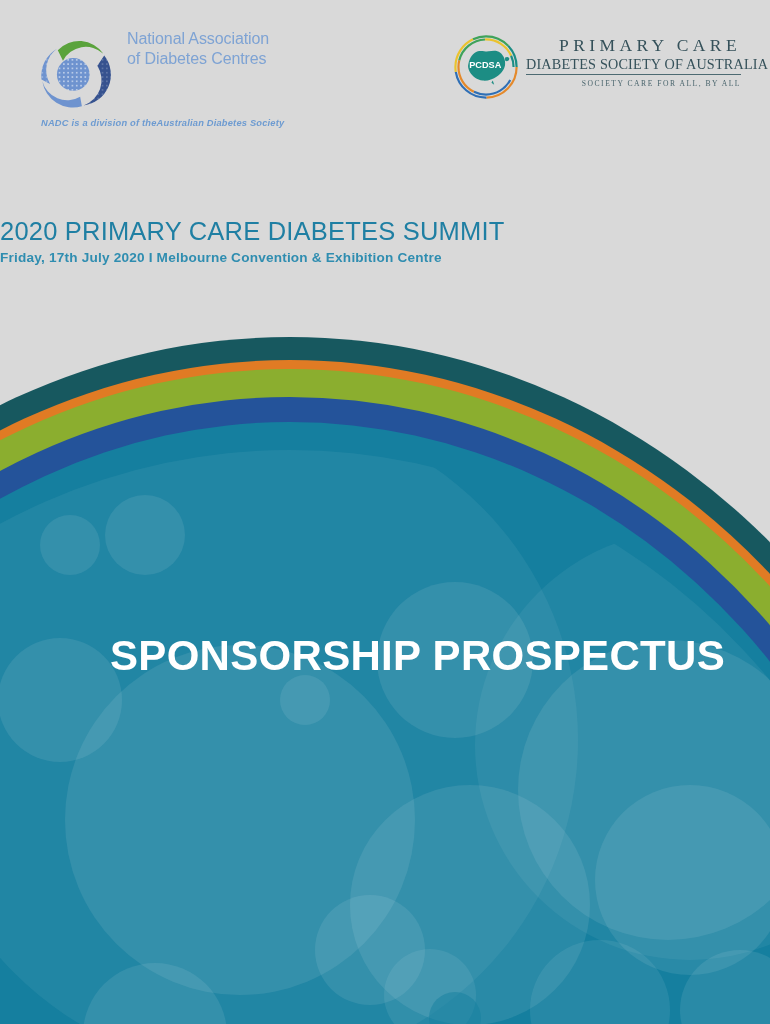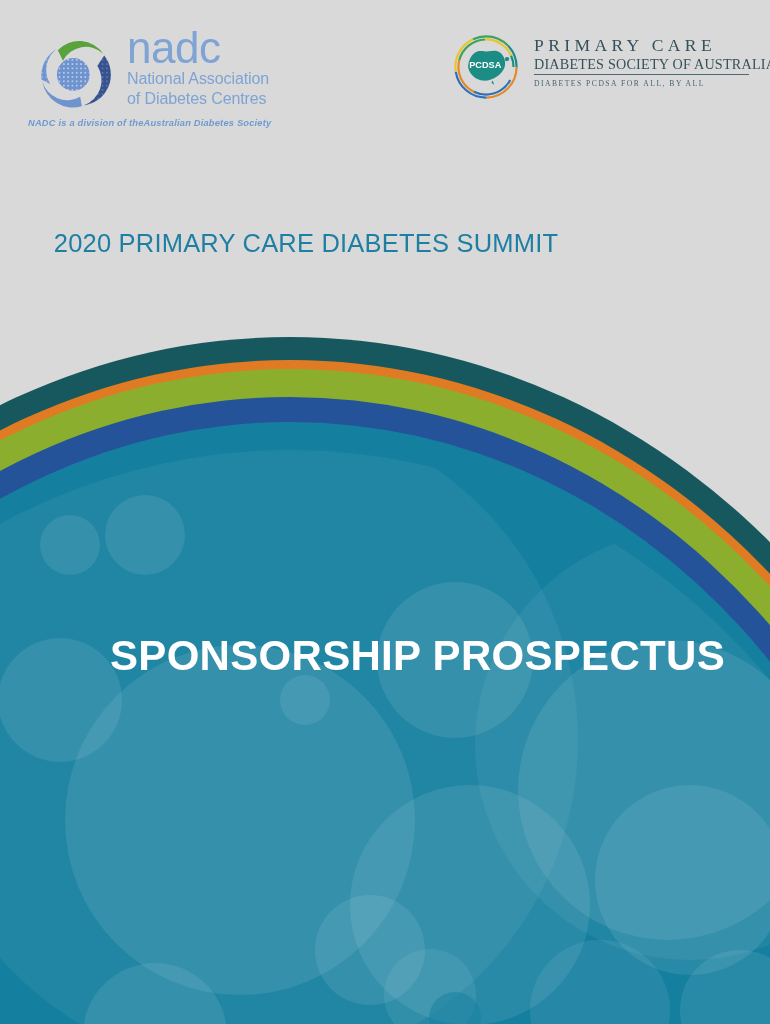--- a/index.html
+++ b/index.html
@@ -58,21 +58,21 @@
     display: block;
     font-size: 16px;
     line-height: 15.5px;
     color: #7ea3d4;
     font-weight: 400;
     margin-top: 3px;
     letter-spacing: -0.1px;
   }
   .nadc-tagline {
     position: absolute;
-    left: 6px;
+    left: 19px;
     top: 92px;
     font-size: 9.3px;
     font-style: italic;
     color: #6d9bd1;
     letter-spacing: 0.2px;
     white-space: nowrap;
     font-weight: 700;
   }
 
   
@@ -85,24 +85,24 @@
   }
   .pcdsa-mark {
     position: absolute;
     left: 0px;
     top: 0px;
     width: 68px;
     height: 68px;
   }
   .pcdsa-text {
     position: absolute;
-    left: 82px;
+    left: 74px;
     top: 2px;
     width: 215px;
-    text-align: left;
+    text-align: right;
   }
   .pcdsa-text .l1 {
     display: block;
     font-family: "Liberation Serif", serif;
     font-size: 17.5px;
     letter-spacing: 4.4px;
     color: #35515a;
     line-height: 21px;
     white-space: nowrap;
   }
@@ -125,23 +125,22 @@
     color: #4a656d;
     line-height: 13px;
     padding-top: 2px;
     white-space: nowrap;
   }
 
   
   .event-title-block {
     position: absolute;
     left: 0;
-    top: 228px;
+    top: 216px;
     width: 612px;
-    text-align: center;
   }
   .event-title {
     font-size: 25.5px;
     color: #1f7fa3;
     letter-spacing: 0.2px;
     line-height: 30px;
     font-weight: 400;
     white-space: nowrap;
   }
   .event-sub {
@@ -242,21 +241,20 @@
 
         <path d="M11,60 A37,37 0 0 1 29,24 A31,31 0 0 0 21,65 Z" fill="#6e93cf"></path>
 
         <path d="M11,60 A37,37 0 0 1 29,24 A31,31 0 0 0 21,65 Z" fill="url(#dots)" opacity="0.5"></path>
         <path d="M84,32 A36,36 0 0 1 60,90 A31,31 0 0 0 76,44 Z" fill="url(#dots)" opacity="0.35"></path>
 
         <circle cx="48" cy="54" r="19" fill="#6e93cf"></circle>
         <circle cx="48" cy="54" r="19" fill="url(#dots)" opacity="0.9"></circle>
       </svg>
       <div class="nadc-word">
-        <span class="big">nadc</span>
         <span class="small">National Association</span>
         <span class="small" style="margin-top:4px">of Diabetes Centres</span>
       </div>
       <div class="nadc-tagline">NADC is a division of theAustralian Diabetes Society</div>
     </div>
 
     <div class="pcdsa-logo">
       <svg class="pcdsa-mark" viewBox="0 0 100 100" aria-hidden="true">
 
         <g fill="none" stroke-width="3.2" stroke-linecap="butt">
@@ -276,24 +274,25 @@
         <path d="M24,46 C26,36 31,29 38,27 C44,25 49,28 54,27 C60,26 66,25 71,29
                  C76,33 79,40 78,47 C77,54 72,60 66,64 C60,68 52,71 45,70
                  C37,69 30,64 26,57 C24,53 23,49 24,46 Z
                  M60,70 L62,76 L58,73 Z" fill="#1c8d84"></path>
         <path d="M78,36 C82,34 85,36 84,39 C83,42 79,42 78,40 Z" fill="#1c8d84"></path>
         <text x="49" y="52" text-anchor="middle" font-family="Liberation Sans, sans-serif" font-size="13.5" font-weight="bold" fill="#ffffff">PCDSA</text>
       </svg>
       <div class="pcdsa-text">
         <span class="l1">PRIMARY CARE</span>
         <span class="l2">DIABETES SOCIETY OF AUSTRALIA</span>
-        <span class="l3">DIABETES PCDSA FOR ALL, BY ALL</span>
+        <span class="l3">SOCIETY CARE FOR ALL, BY ALL</span>
       </div>
     </div>
   </div>
 
   <div class="event-title-block">
     <div class="event-title">2020 PRIMARY CARE DIABETES SUMMIT</div>
+    <div class="event-sub">Friday, 17th July 2020 I Melbourne Convention &amp; Exhibition Centre</div>
   </div>
 
   <div class="hero-title">SPONSORSHIP PROSPECTUS</div>
 
 </div>
 
 </body></html>

